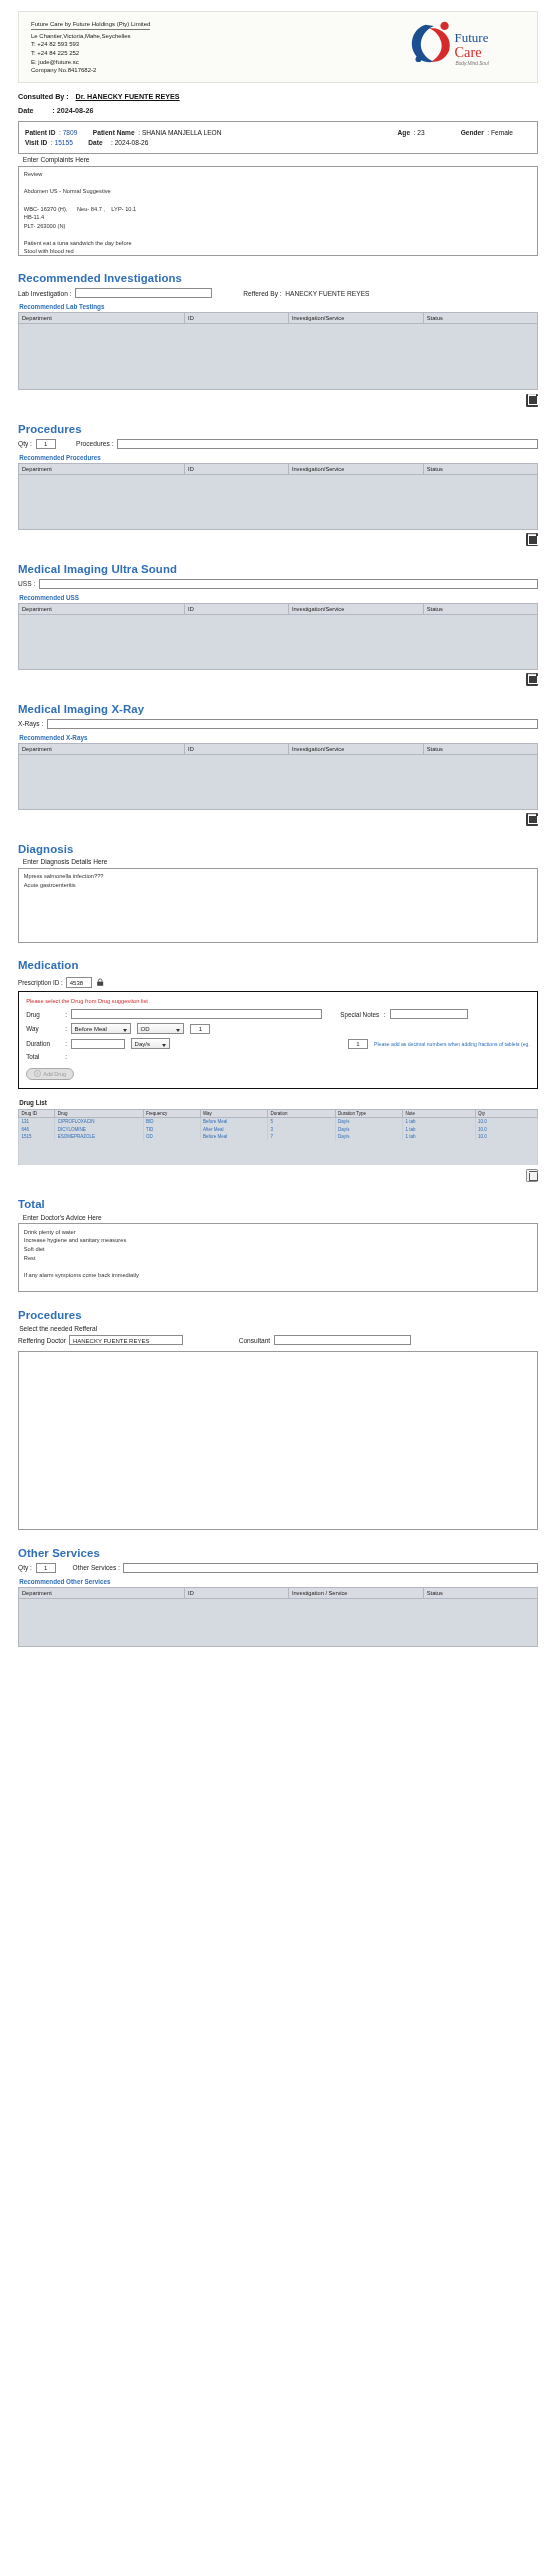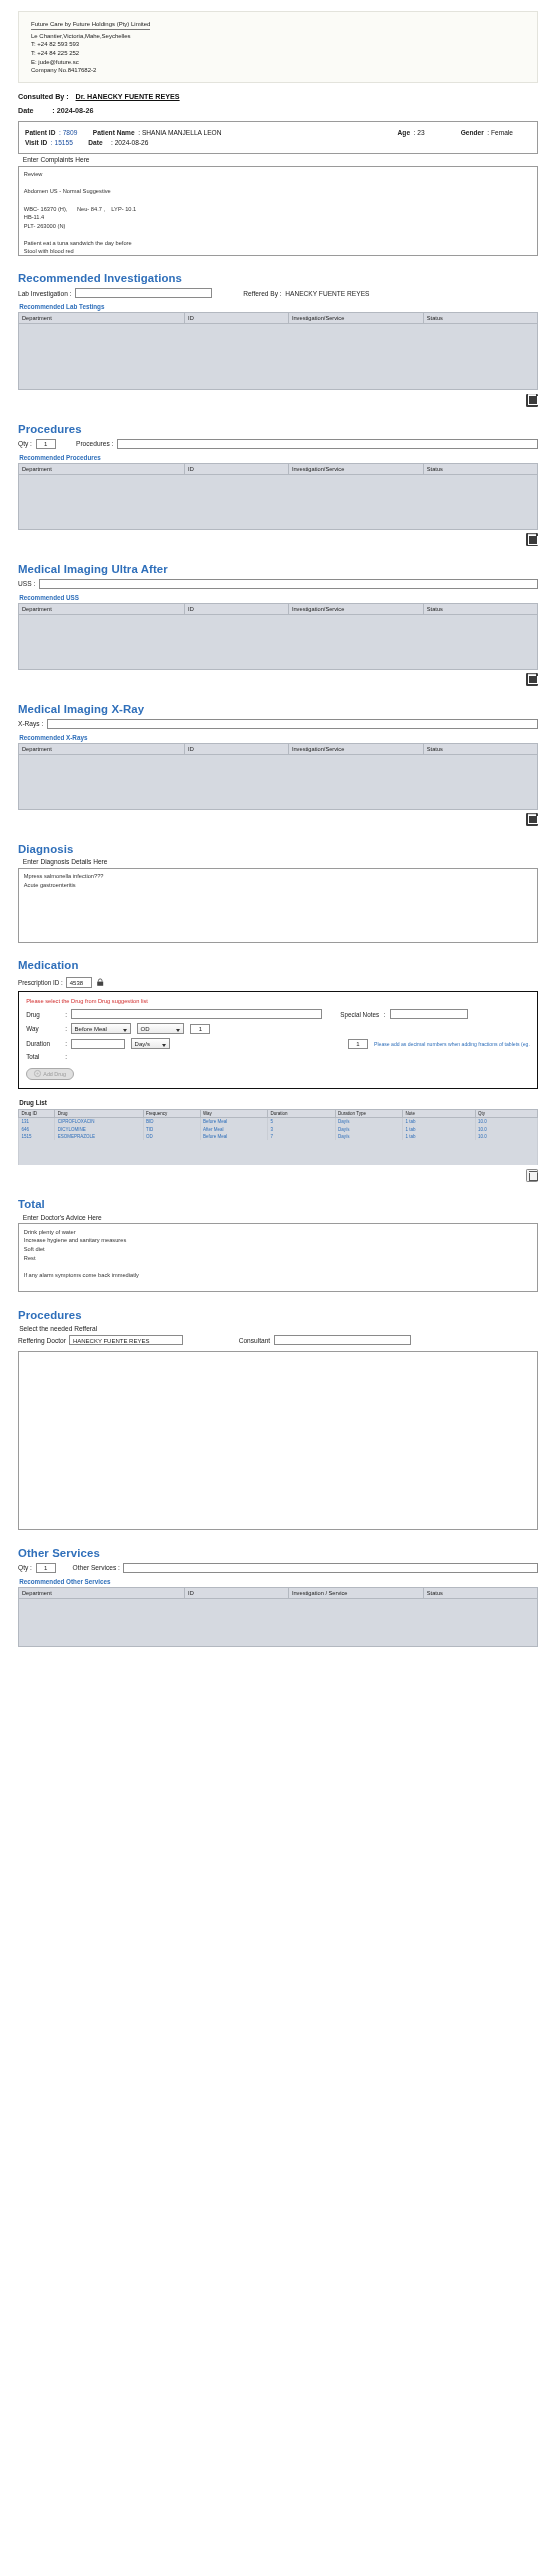--- a/index.html
+++ b/index.html
@@ -220,20 +220,33 @@
 
   <div class="letterhead">
     <div class="lh-left">
       <div class="lh-company">Future Care by Future Holdings (Pty) Limited</div>
       <div>Le Chantier,Victoria,Mahe,Seychelles</div>
       <div>T: +24  82 593 593</div>
       <div>T: +24  84 225 252</div>
       <div>E: jude@future.sc</div>
       <div>Company No.8417682-2</div>
     </div>
+    <div class="lh-right">
+      <div class="logo-wrap">
+        <svg class="logo-svg" width="114" height="51" viewBox="0 0 190 86">
+          <path d="M42 8 C22 14 14 36 22 54 C28 68 44 74 56 70 C44 66 34 54 34 42 C34 28 42 16 56 10 Z" fill="#1b4f8f"></path>
+          <path d="M58 14 C76 18 86 34 82 50 C78 64 64 72 52 70 C66 62 72 48 68 36 C65 26 58 18 48 14 Z" fill="#d42b2b"></path>
+          <circle cx="74" cy="10" r="7" fill="#d42b2b"></circle>
+          <circle cx="30" cy="66" r="5" fill="#1b4f8f"></circle>
+        </svg>
+        <div style="position:absolute;left:55px;top:9.6px;font-size:13px;color:#1b4f8f;font-family:'Liberation Serif',serif;">Future</div>
+        <div style="position:absolute;left:55px;top:24px;font-size:14.3px;color:#d42b2b;font-family:'Liberation Serif',serif;">Care</div>
+        <div style="position:absolute;left:56px;top:41px;font-size:4.8px;color:#777;font-style:italic;">Body.Mind.Soul</div>
+      </div>
+    </div>
   </div>
 
   <div class="consult-line">
     <span>Consulted By :</span>
     <span class="val" style="margin-left:4.8px;">Dr.  HANECKY FUENTE REYES</span>
   </div>
   <div class="date-line">
     <span>Date</span>
     <span class="val">: 2024-08-26</span>
   </div>
@@ -315,21 +328,21 @@
         <th style="width:26%">Investigation/Service</th>
         <th style="width:22%">Status</th>
       </tr>
     </thead>
   </table>
   <div class="table-body-area" style="height:55px;"></div>
   <div class="trash-row">
     <span class="trash"></span>
   </div>
 
-  <h2 class="section">Medical Imaging Ultra After</h2>
+  <h2 class="section">Medical Imaging Ultra Sound</h2>
   <div class="row-line">
     <span class="lbl">USS :</span>
     <span class="inp" style="flex:1;"></span>
   </div>
   <div class="rec-label">Recommended USS</div>
   <table class="dtable">
     <thead>
       <tr>
         <th style="width:32%">Department</th>
         <th style="width:20%">ID</th>

